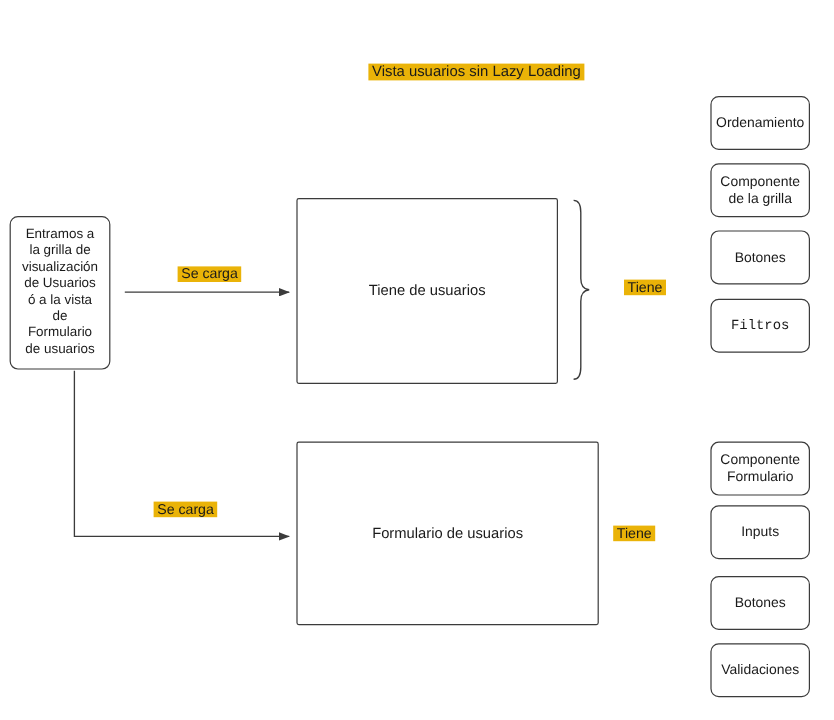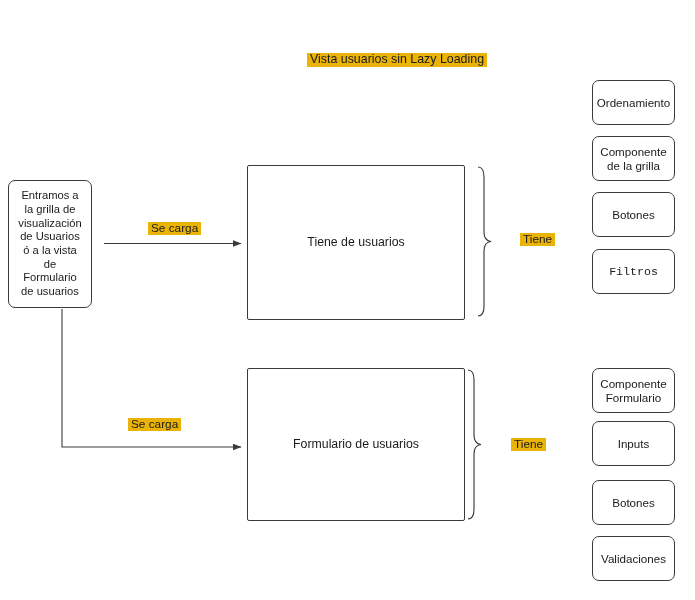--- a/index.html
+++ b/index.html
@@ -56,21 +56,21 @@
   }
   #grilla-node {
     left: 247px;
     top: 165px;
     width: 218px;
     height: 155px;
   }
   #formulario-node {
     left: 247px;
     top: 368px;
-    width: 218px;
+    width: 252px;
     height: 153px;
   }
 
   
   .chip {
     left: 592px;
     width: 83px;
     height: 45px;
     border-radius: 7px;
     font-size: 11.6px;

